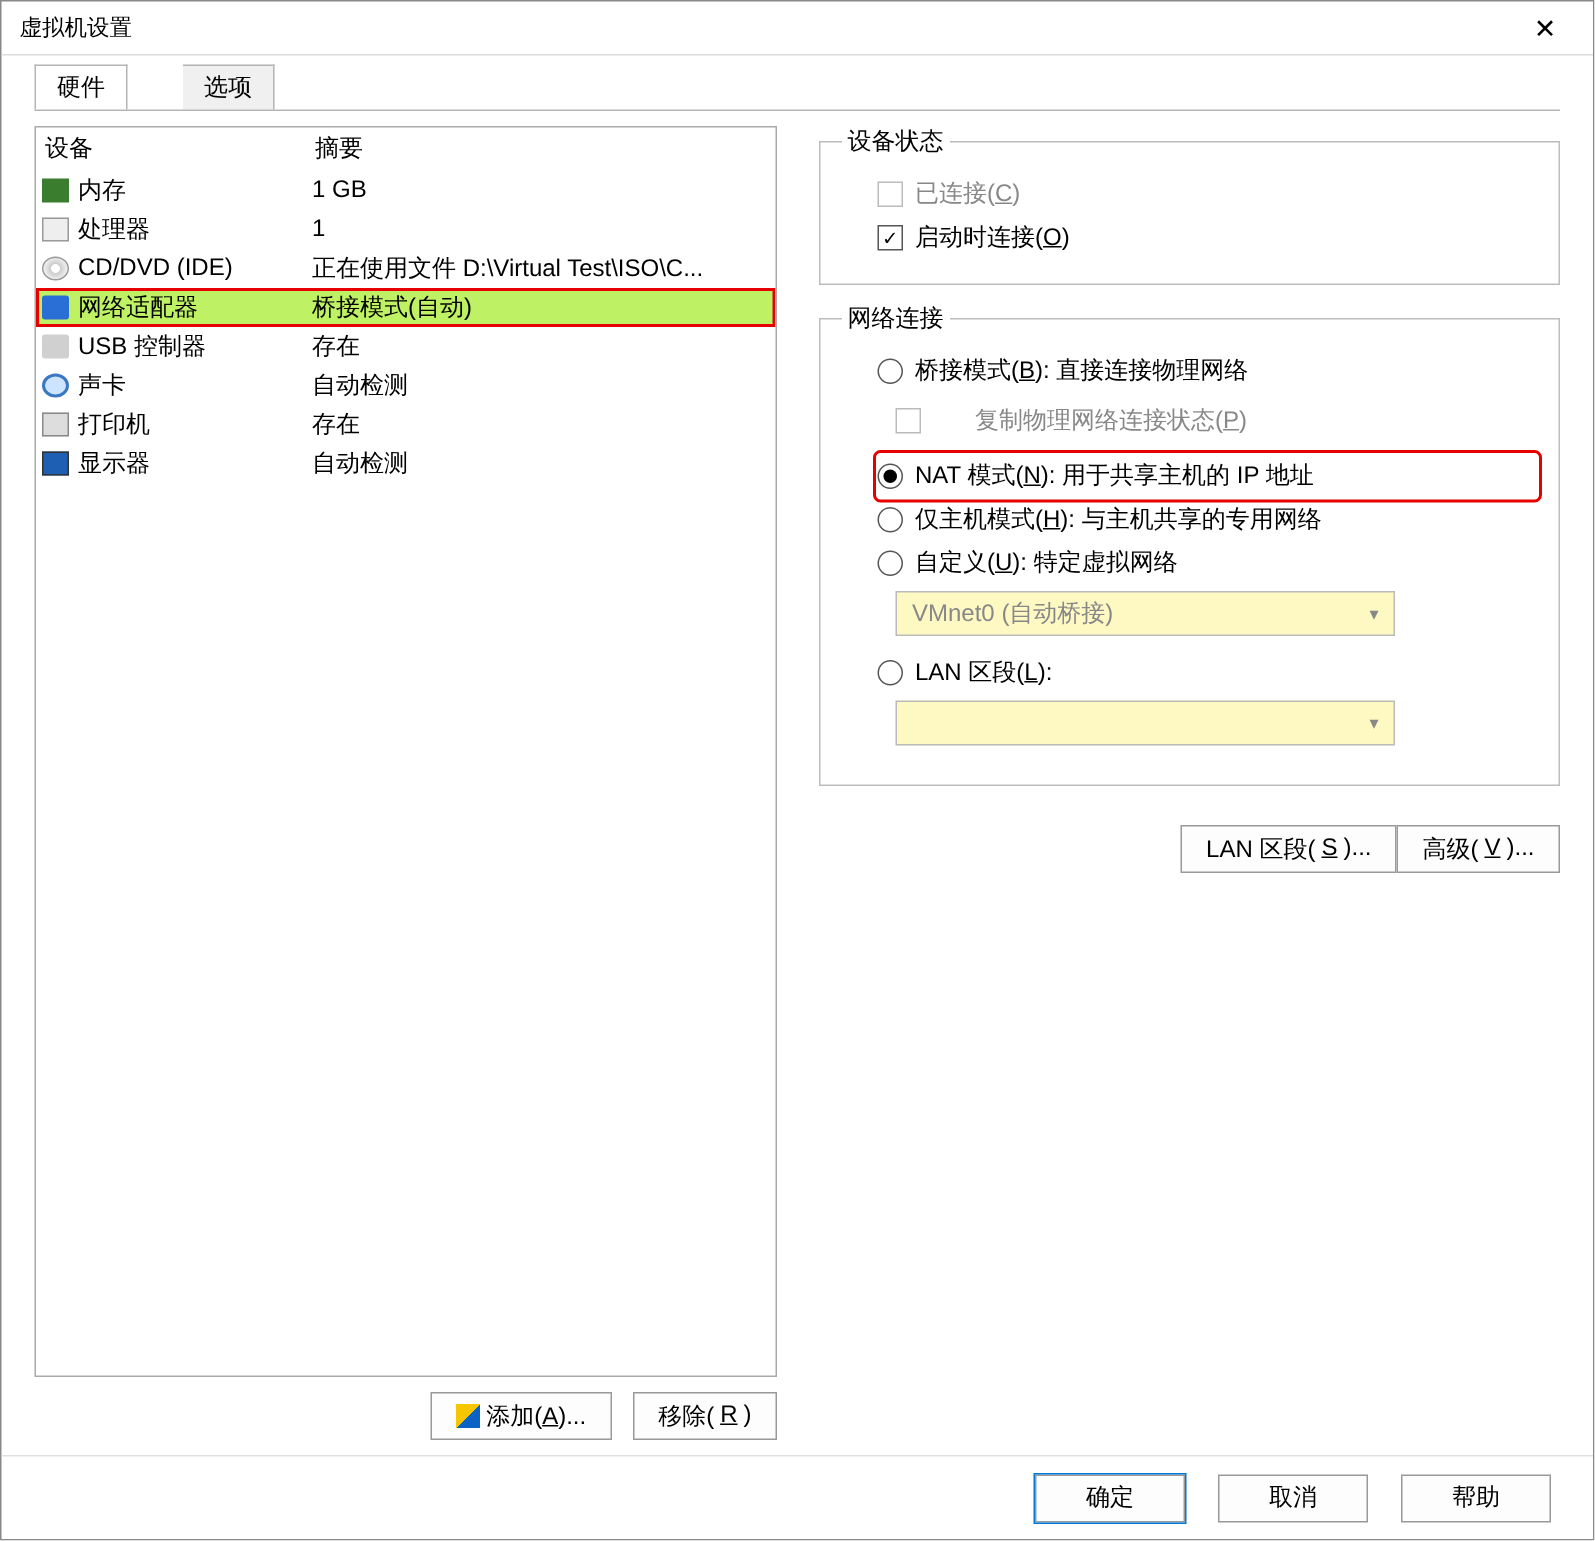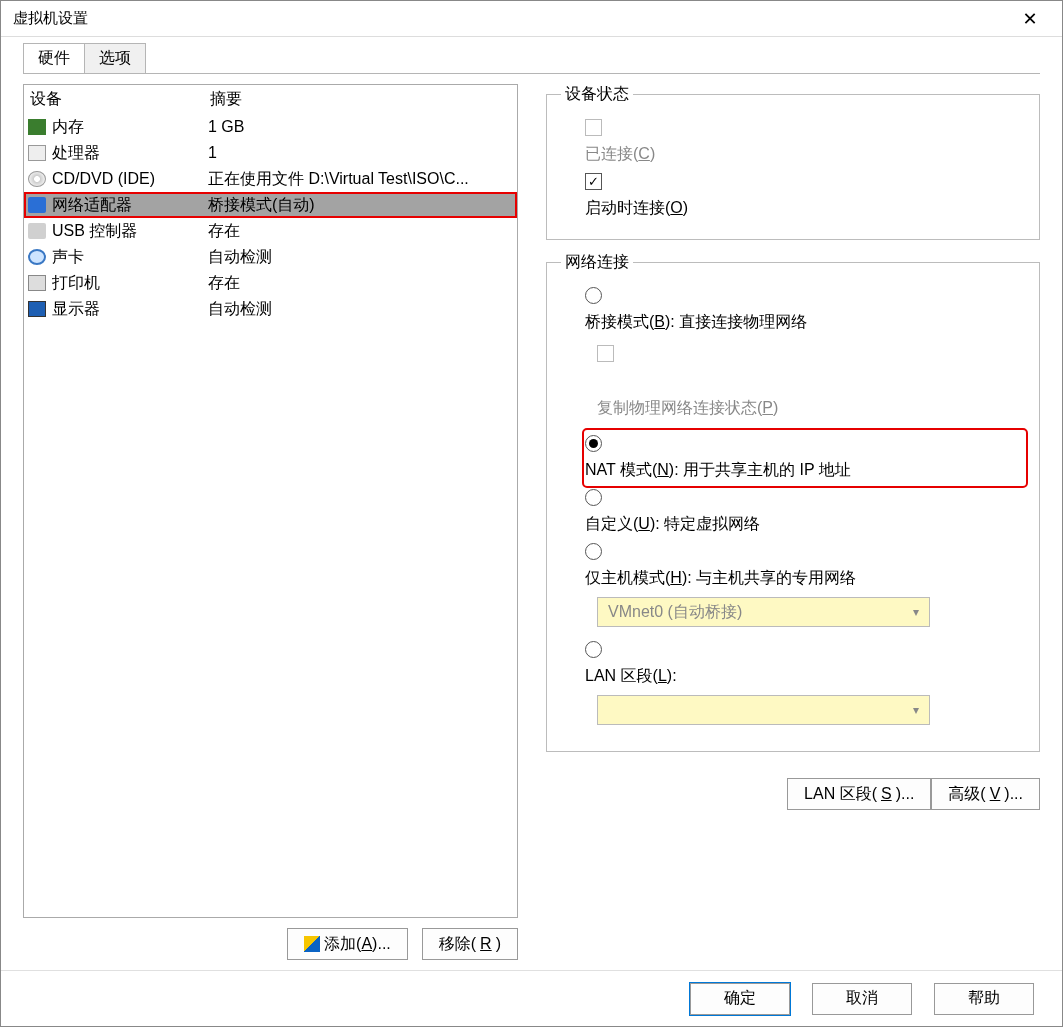--- a/index.html
+++ b/index.html
@@ -4,48 +4,48 @@
 <style>
   * { box-sizing: border-box; font-family: "Microsoft YaHei", "Segoe UI", sans-serif; }
   body { margin:0; background:#fff; }
   .window { width:1063px; height:1027px; border:1px solid #888; display:flex; flex-direction:column; }
   .titlebar { height:36px; display:flex; align-items:center; justify-content:space-between; padding:0 12px; font-size:15px; border-bottom:1px solid #ddd; }
   .closebtn { font-size:18px; cursor:pointer; width:40px; text-align:center; }
   .content { flex:1; display:flex; flex-direction:column; }
   .tabs { display:flex; margin:6px 0 0 22px; }
   .tab { padding:4px 14px; border:1px solid #b5b5b5; border-bottom:none; font-size:16px; background:#f0f0f0; cursor:pointer; }
   .tab.active { background:#fff; }
-  .tab + .tab { border-left:none; }
+  .tab + .tab { border-left:none;margin-left:37px; }
   .pane { flex:1; margin:0 22px 10px 22px; border-top:1px solid #b5b5b5; display:flex; gap:28px; padding-top:10px; }
   .left  { width:495px; display:flex; flex-direction:column; }
   .right { flex:1; display:flex; flex-direction:column; }
   .devlist { flex:1; border:1px solid #aaa; overflow:hidden; display:flex; flex-direction:column; }
   .devhdr { display:flex; font-size:16px; padding:4px 6px; }
   .devhdr .c1 { width:180px; }
   .devrow { display:flex; align-items:center; font-size:16px; padding:2px 4px; height:26px; }
-  .devrow.sel { background:#a3a3a3; outline:2px solid #e60000; outline-offset:-2px; }
+  .devrow.sel { background:#bef264; outline:2px solid #e60000; outline-offset:-2px; }
   .devrow .c1 { width:180px; display:flex; align-items:center; gap:6px; white-space:nowrap; overflow:hidden; }
   .devrow .c2 { flex:1; white-space:nowrap; overflow:hidden; text-overflow:ellipsis; }
   .ico { width:18px; height:16px; display:inline-block; flex-shrink:0; }
   .ico-mem  { background:linear-gradient(#3a7d2e,#3a7d2e); }
   .ico-cpu  { border:1px solid #999; background:#eee; }
   .ico-hdd  { background:#c9c9c9; border:1px solid #888; border-radius:2px; }
   .ico-cd   { border:1px solid #999; border-radius:50%; background:radial-gradient(circle,#fff 25%,#ccc 30%,#eee 70%); }
   .ico-net  { background:#2a6fd6; border-radius:2px; }
   .ico-usb  { background:#d0d0d0; border-radius:2px; }
   .ico-snd  { border:2px solid #3a78c4; border-radius:50%; background:#cde4ff; }
   .ico-prn  { background:#ddd; border:1px solid #888; }
   .ico-disp { background:#1e5fb3; border:1px solid #333; }
   .leftbtns { display:flex; justify-content:flex-end; gap:14px; margin-top:10px; }
   .btn { height:32px; padding:0 16px; font-size:16px; background:#fdfdfd; border:1px solid #999; cursor:pointer; display:inline-flex; align-items:center; gap:4px; }
   .ok-btn { outline:1px solid #0078d7; }
   .shield { width:16px; height:16px; background:linear-gradient(135deg,#f7c600 50%,#0a63c4 50%); display:inline-block; }
   fieldset { border:1px solid #bcbcbc; margin:0 0 12px 0; padding:10px 14px 16px 14px; }
   legend   { font-size:16px; padding:0 4px; }
-  .chk, .rad { display:flex; gap:8px; font-size:16px; padding:4px 0;flex-direction:column; }
+  .chk, .rad { display:flex; align-items:center; gap:8px; font-size:16px; padding:4px 0; }
   .chkbox { width:17px; height:17px; border:1px solid #555; display:inline-flex; align-items:center; justify-content:center; font-size:13px; background:#fff; }
   .chkbox.dis { border-color:#bbb; color:#bbb; }
   .radbox { width:17px; height:17px; border:1px solid #555; border-radius:50%; display:inline-flex; align-items:center; justify-content:center; background:#fff; }
   .radbox .dot { width:9px; height:9px; border-radius:50%; background:#000; }
   .rad.hl { outline:2px solid #e60000; outline-offset:1px; border-radius:2px; padding-right:4px; }
   .indent { margin-left:24px; }
   .sub    { margin:4px 0 8px 36px;gap:36px; }
   .combo  { height:30px; border:1px solid #bbb; background:#fef9c3; color:#888; display:flex; align-items:center; justify-content:space-between; padding:0 10px; margin:4px 0 10px 36px; width:333px; }
   .combo .arrow { font-size:12px; }
   .rightbtns { display:flex; justify-content:flex-end; margin-top:14px; }
@@ -175,26 +175,26 @@
 
           <label class="rad indent hl">
             <span class="radbox">
                 <span class="dot"></span>
               </span>
             <span>NAT 模式(<span class="u">N</span>): 用于共享主机的 IP 地址</span>
           </label>
 
           <label class="rad indent">
             <span class="radbox"></span>
+            <span>仅主机模式(<span class="u">H</span>): 与主机共享的专用网络</span>
+          </label>
+
+          <label class="rad indent">
+            <span class="radbox"></span>
             <span>自定义(<span class="u">U</span>): 特定虚拟网络</span>
-          </label>
-
-          <label class="rad indent">
-            <span class="radbox"></span>
-            <span>仅主机模式(<span class="u">H</span>): 与主机共享的专用网络</span>
           </label>
           <div class="combo">
             <span>VMnet0 (自动桥接)</span>
             <span class="arrow">▾</span>
           </div>
 
           <label class="rad indent">
             <span class="radbox"></span>
             <span>LAN 区段(<span class="u">L</span>):</span>
           </label>

